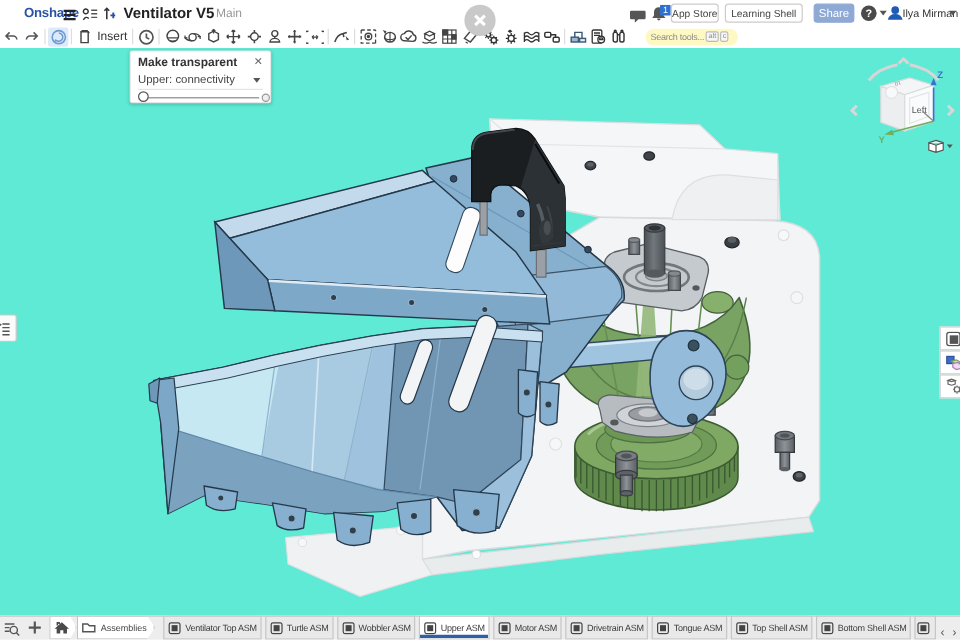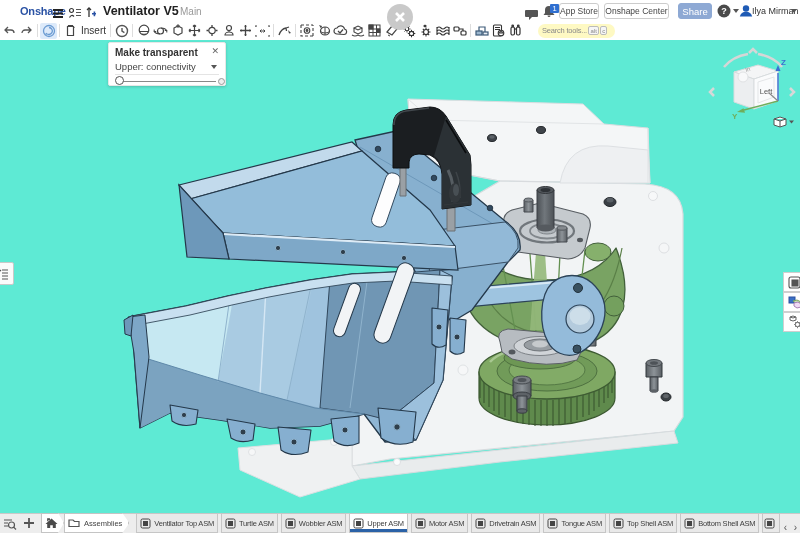--- a/index.html
+++ b/index.html
@@ -85,21 +85,21 @@
       <span class="docver">Main</span>
   <span class="tico" style="left:525px;top:6px;"><svg width="14" height="11">
           <path d="M1,1 h11 a1,1 0 0 1 1,1 v5 a1,1 0 0 1 -1,1 h-5 l-3,3 v-3 h-3 a1,1 0 0 1 -1,-1 v-5 a1,1 0 0 1 1,-1z" fill="#555"></path>
         </svg></span>
   <span class="tico" style="left:543px;top:4px;"><svg width="16" height="14">
           <path d="M6,2 a4,4 0 0 1 4,4 v3 l1.5,2 h-11 l1.5,-2 v-3 a4,4 0 0 1 4,-4z M4.5,11.5 a1.5,1.5 0 0 0 3,0z" fill="#555"></path>
           <rect x="7" y="0" width="9" height="9" rx="1" fill="#2f6fd0"></rect>
           <text x="11.5" y="7" font-size="7.5" fill="#fff" text-anchor="middle" font-family="Liberation Sans">1</text>
         </svg></span>
   <span class="tbtn" style="left:559px;width:40px;text-align:right;">App Store</span>
-  <span class="tbtn" style="left:604px;width:65px;">Onshape Center</span>
+  <span class="tbtn" style="left:604px;width:65px;">Learning Shell</span>
   <span class="tbtn share" style="left:678px;width:34px;">Share</span>
   <span class="tico" style="left:717px;top:4px;"><svg width="14" height="14">
           <circle cx="7" cy="7" r="6.5" fill="#4a4a4a"></circle>
           <text x="7" y="10" font-size="9" font-weight="bold" fill="#fff" text-anchor="middle" font-family="Liberation Sans">?</text>
         </svg></span>
   <span class="caret" style="position:absolute;left:733px;top:9px;"></span>
   <span class="tico" style="left:739px;top:3px;"><svg width="14" height="15">
           <circle cx="7" cy="5.5" r="3.2" fill="#1f5bb5"></circle>
           <path d="M0.8,13.5 a6.4,6.4 0 0 1 12.4,0z" fill="#1f5bb5"></path>
         </svg></span>

